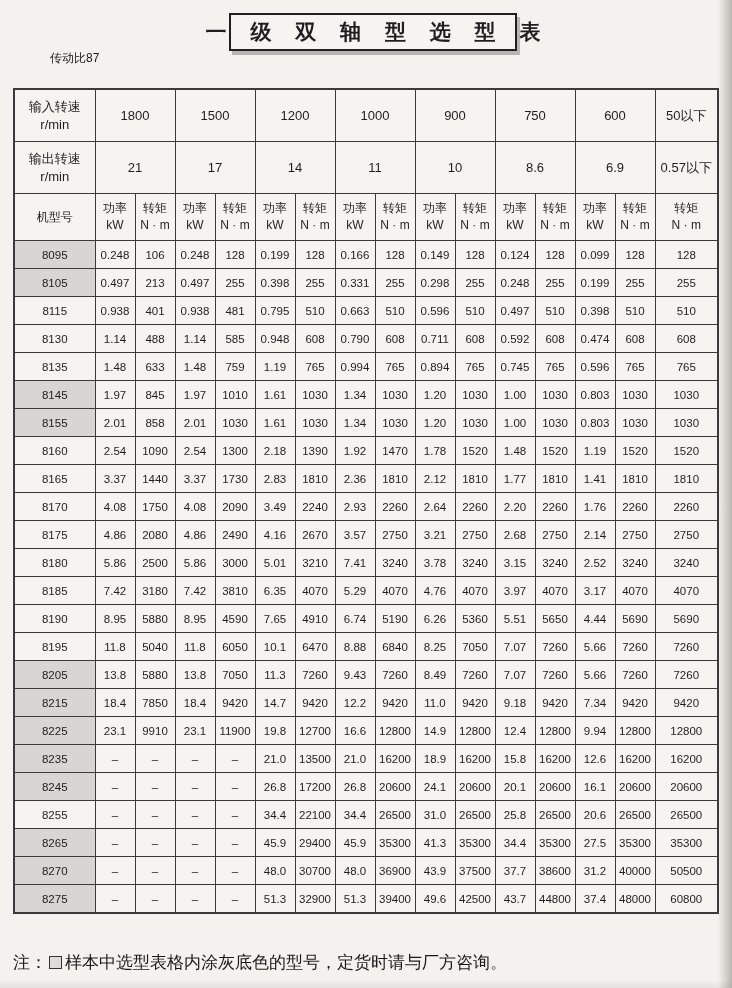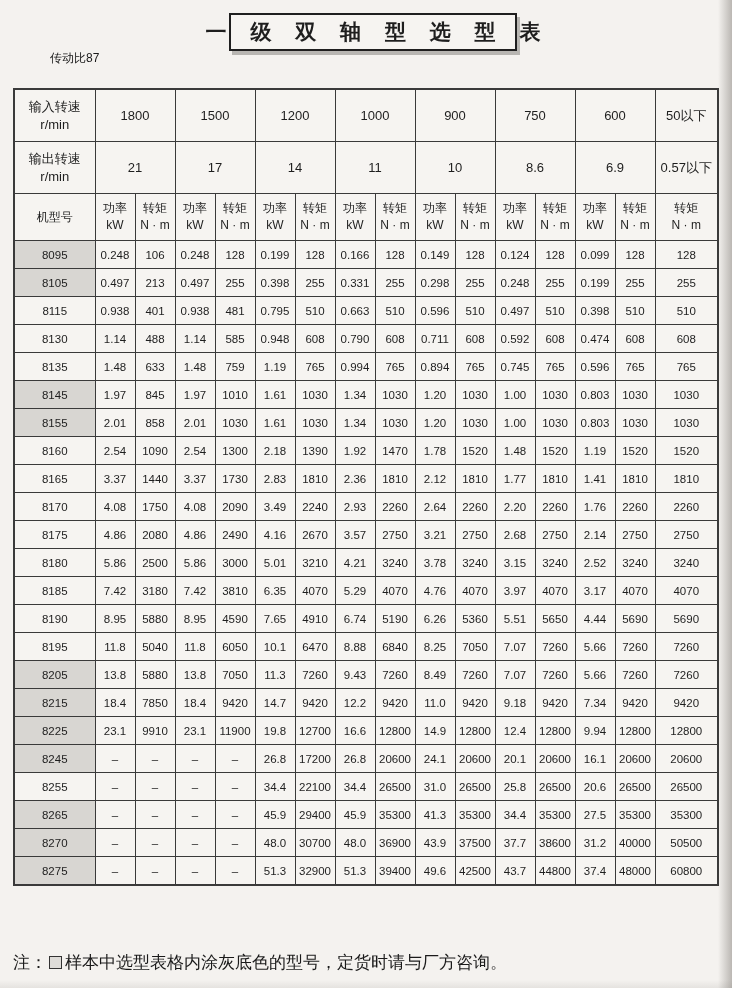--- a/index.html
+++ b/index.html
@@ -377,21 +377,21 @@
           <td>2750</td>
         </tr>
         <tr>
           <td class="model">8180</td>
           <td>5.86</td>
           <td>2500</td>
           <td>5.86</td>
           <td>3000</td>
           <td>5.01</td>
           <td>3210</td>
-          <td>4.21</td>
+          <td>7.41</td>
           <td>3240</td>
           <td>3.78</td>
           <td>3240</td>
           <td>3.15</td>
           <td>3240</td>
           <td>2.52</td>
           <td>3240</td>
           <td>3240</td>
         </tr>
         <tr>
@@ -496,20 +496,38 @@
           <td>12800</td>
           <td>14.9</td>
           <td>12800</td>
           <td>12.4</td>
           <td>12800</td>
           <td>9.94</td>
           <td>12800</td>
           <td>12800</td>
         </tr>
         <tr>
+          <td class="model shaded">8235</td>
+          <td>–</td>
+          <td>–</td>
+          <td>–</td>
+          <td>–</td>
+          <td>21.0</td>
+          <td>13500</td>
+          <td>21.0</td>
+          <td>16200</td>
+          <td>18.9</td>
+          <td>16200</td>
+          <td>15.8</td>
+          <td>16200</td>
+          <td>12.6</td>
+          <td>16200</td>
+          <td>16200</td>
+        </tr>
+        <tr>
           <td class="model shaded">8245</td>
           <td>–</td>
           <td>–</td>
           <td>–</td>
           <td>–</td>
           <td>26.8</td>
           <td>17200</td>
           <td>26.8</td>
           <td>20600</td>
           <td>24.1</td>

